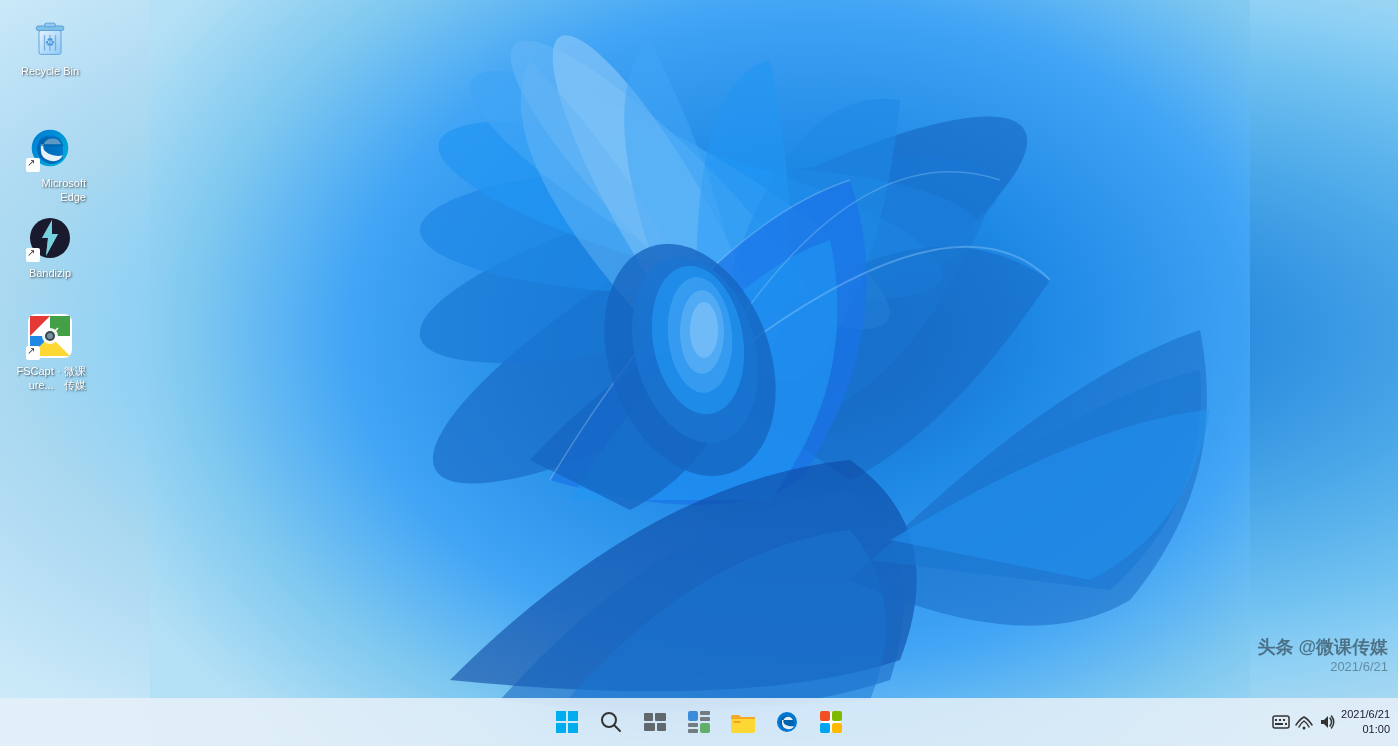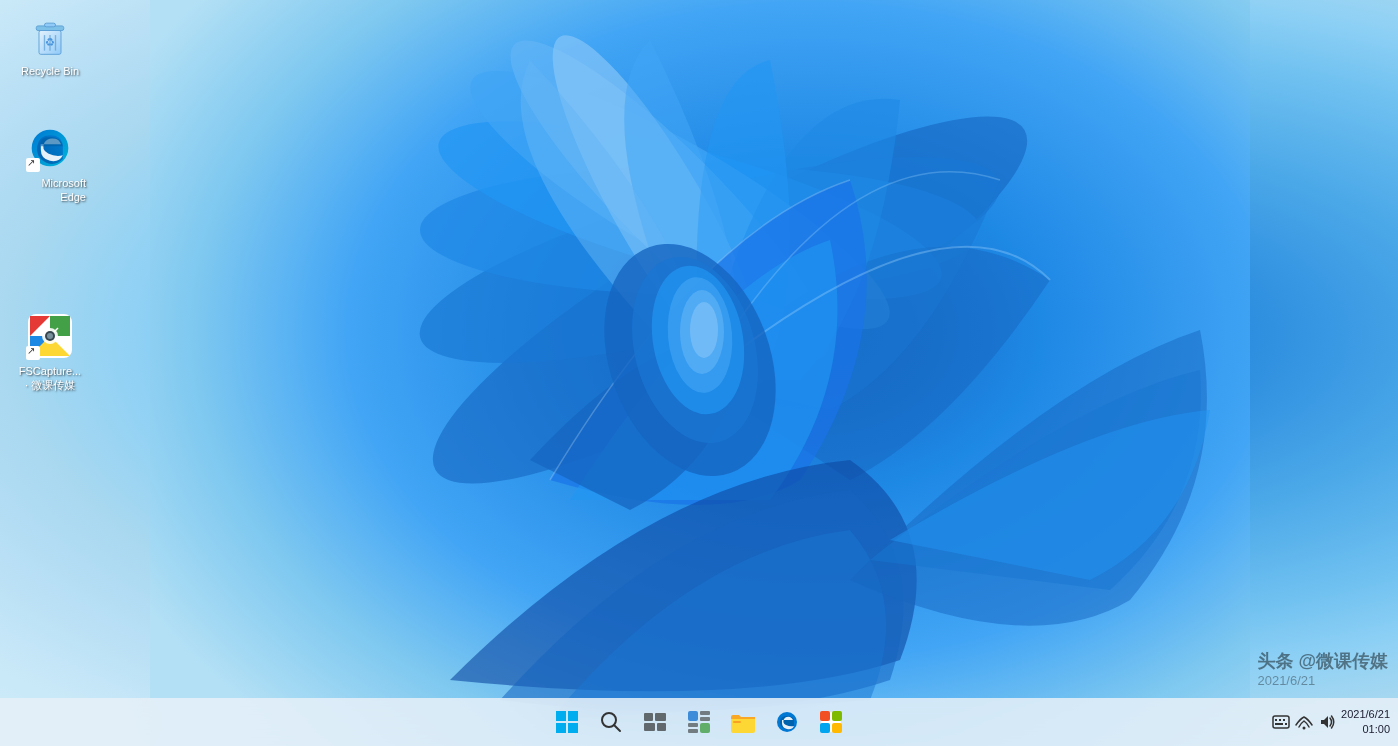--- a/index.html
+++ b/index.html
@@ -130,24 +130,24 @@
       font-size: 11px;
       text-align: right;
       line-height: 1.4;
       cursor: pointer;
       color: #1a1a2e;
     }
 
     
     #watermark {
       position: absolute;
-      bottom: 58px;
+      bottom: 72px;
       right: 10px;
       z-index: 5;
-      text-align: left;
+      text-align: right;
     }
 
     #watermark .wm-line1 {
       font-size: 18px;
       color: rgba(0,0,0,0.45);
       font-weight: bold;
     }
 
     #watermark .wm-line2 {
       font-size: 13px;
@@ -293,20 +293,39 @@
         <circle cx="24" cy="24" r="20" fill="url(#edgeGrad1)"></circle>
         <path d="M38,20 Q36,10 24,10 Q12,10 10,22 Q8,34 20,40 Q30,44 38,36" fill="url(#edgeGrad2)" opacity="0.8"></path>
         <path d="M14,26 Q14,36 24,38 Q34,40 38,32 Q30,34 22,30 Q14,26 18,18 Q22,12 30,14 Q34,15 36,20 L14,20 Z" fill="white" opacity="0.9"></path>
         <path d="M14,22 L38,22 Q36,12 24,12 Q12,12 14,22 Z" fill="#005da0" opacity="0.6"></path>
       </svg>
       <div class="shortcut-arrow"></div>
     </div>
     <span class="icon-label">Microsoft Edge</span>
   </div>
 
+  <div class="desktop-icon" style="top: 210px; left: 10px;">
+    <div class="icon-image">
+      <svg width="44" height="44" viewBox="0 0 44 44" xmlns="http://www.w3.org/2000/svg">
+        <defs>
+          <linearGradient id="bzGrad" x1="0%" y1="0%" x2="100%" y2="100%">
+            <stop offset="0%" stop-color="#e0e0e0"></stop>
+            <stop offset="100%" stop-color="#9e9e9e"></stop>
+          </linearGradient>
+        </defs>
+
+        <circle cx="22" cy="22" r="20" fill="#1a1a2e"></circle>
+
+        <path d="M24,4 L14,22 L20,22 L18,40 L30,18 L24,18 Z" fill="white" opacity="0.9"></path>
+        <path d="M24,4 L14,22 L20,22 L18,40 L30,18 L24,18 Z" fill="#00bcd4" opacity="0.5"></path>
+      </svg>
+      <div class="shortcut-arrow"></div>
+    </div>
+    <span class="icon-label">Bandizip</span>
+  </div>
 
   <div class="desktop-icon" style="top: 308px; left: 10px;">
     <div class="icon-image">
       <svg width="44" height="44" viewBox="0 0 44 44" xmlns="http://www.w3.org/2000/svg">
 
         <rect width="44" height="44" rx="8" fill="white"></rect>
 
         <path d="M2,2 L22,2 L2,22 Z" fill="#e53935"></path>
 
         <path d="M22,2 L42,2 L42,22 L22,22 Z" fill="#43a047"></path>
@@ -317,21 +336,21 @@
 
         <circle cx="22" cy="22" r="8" fill="white" opacity="0.9"></circle>
         <circle cx="22" cy="22" r="5" fill="#37474f"></circle>
         <circle cx="22" cy="22" r="3" fill="#78909c"></circle>
 
         <line x1="14" y1="14" x2="18" y2="18" stroke="white" stroke-width="1.5"></line>
         <line x1="30" y1="14" x2="26" y2="18" stroke="white" stroke-width="1.5"></line>
       </svg>
       <div class="shortcut-arrow"></div>
     </div>
-    <div style="display:flex;flex-direction:column;align-items:center">
+    <div style="display:flex;flex-direction:row;align-items:center">
       <span class="icon-label">FSCapture...</span>
       <span class="icon-label">· 微课传媒</span>
     </div>
   </div>
 
 </div>
 
 <div id="watermark">
   <div class="wm-line1">头条 @微课传媒</div>
   <div class="wm-line2">2021/6/21</div>

